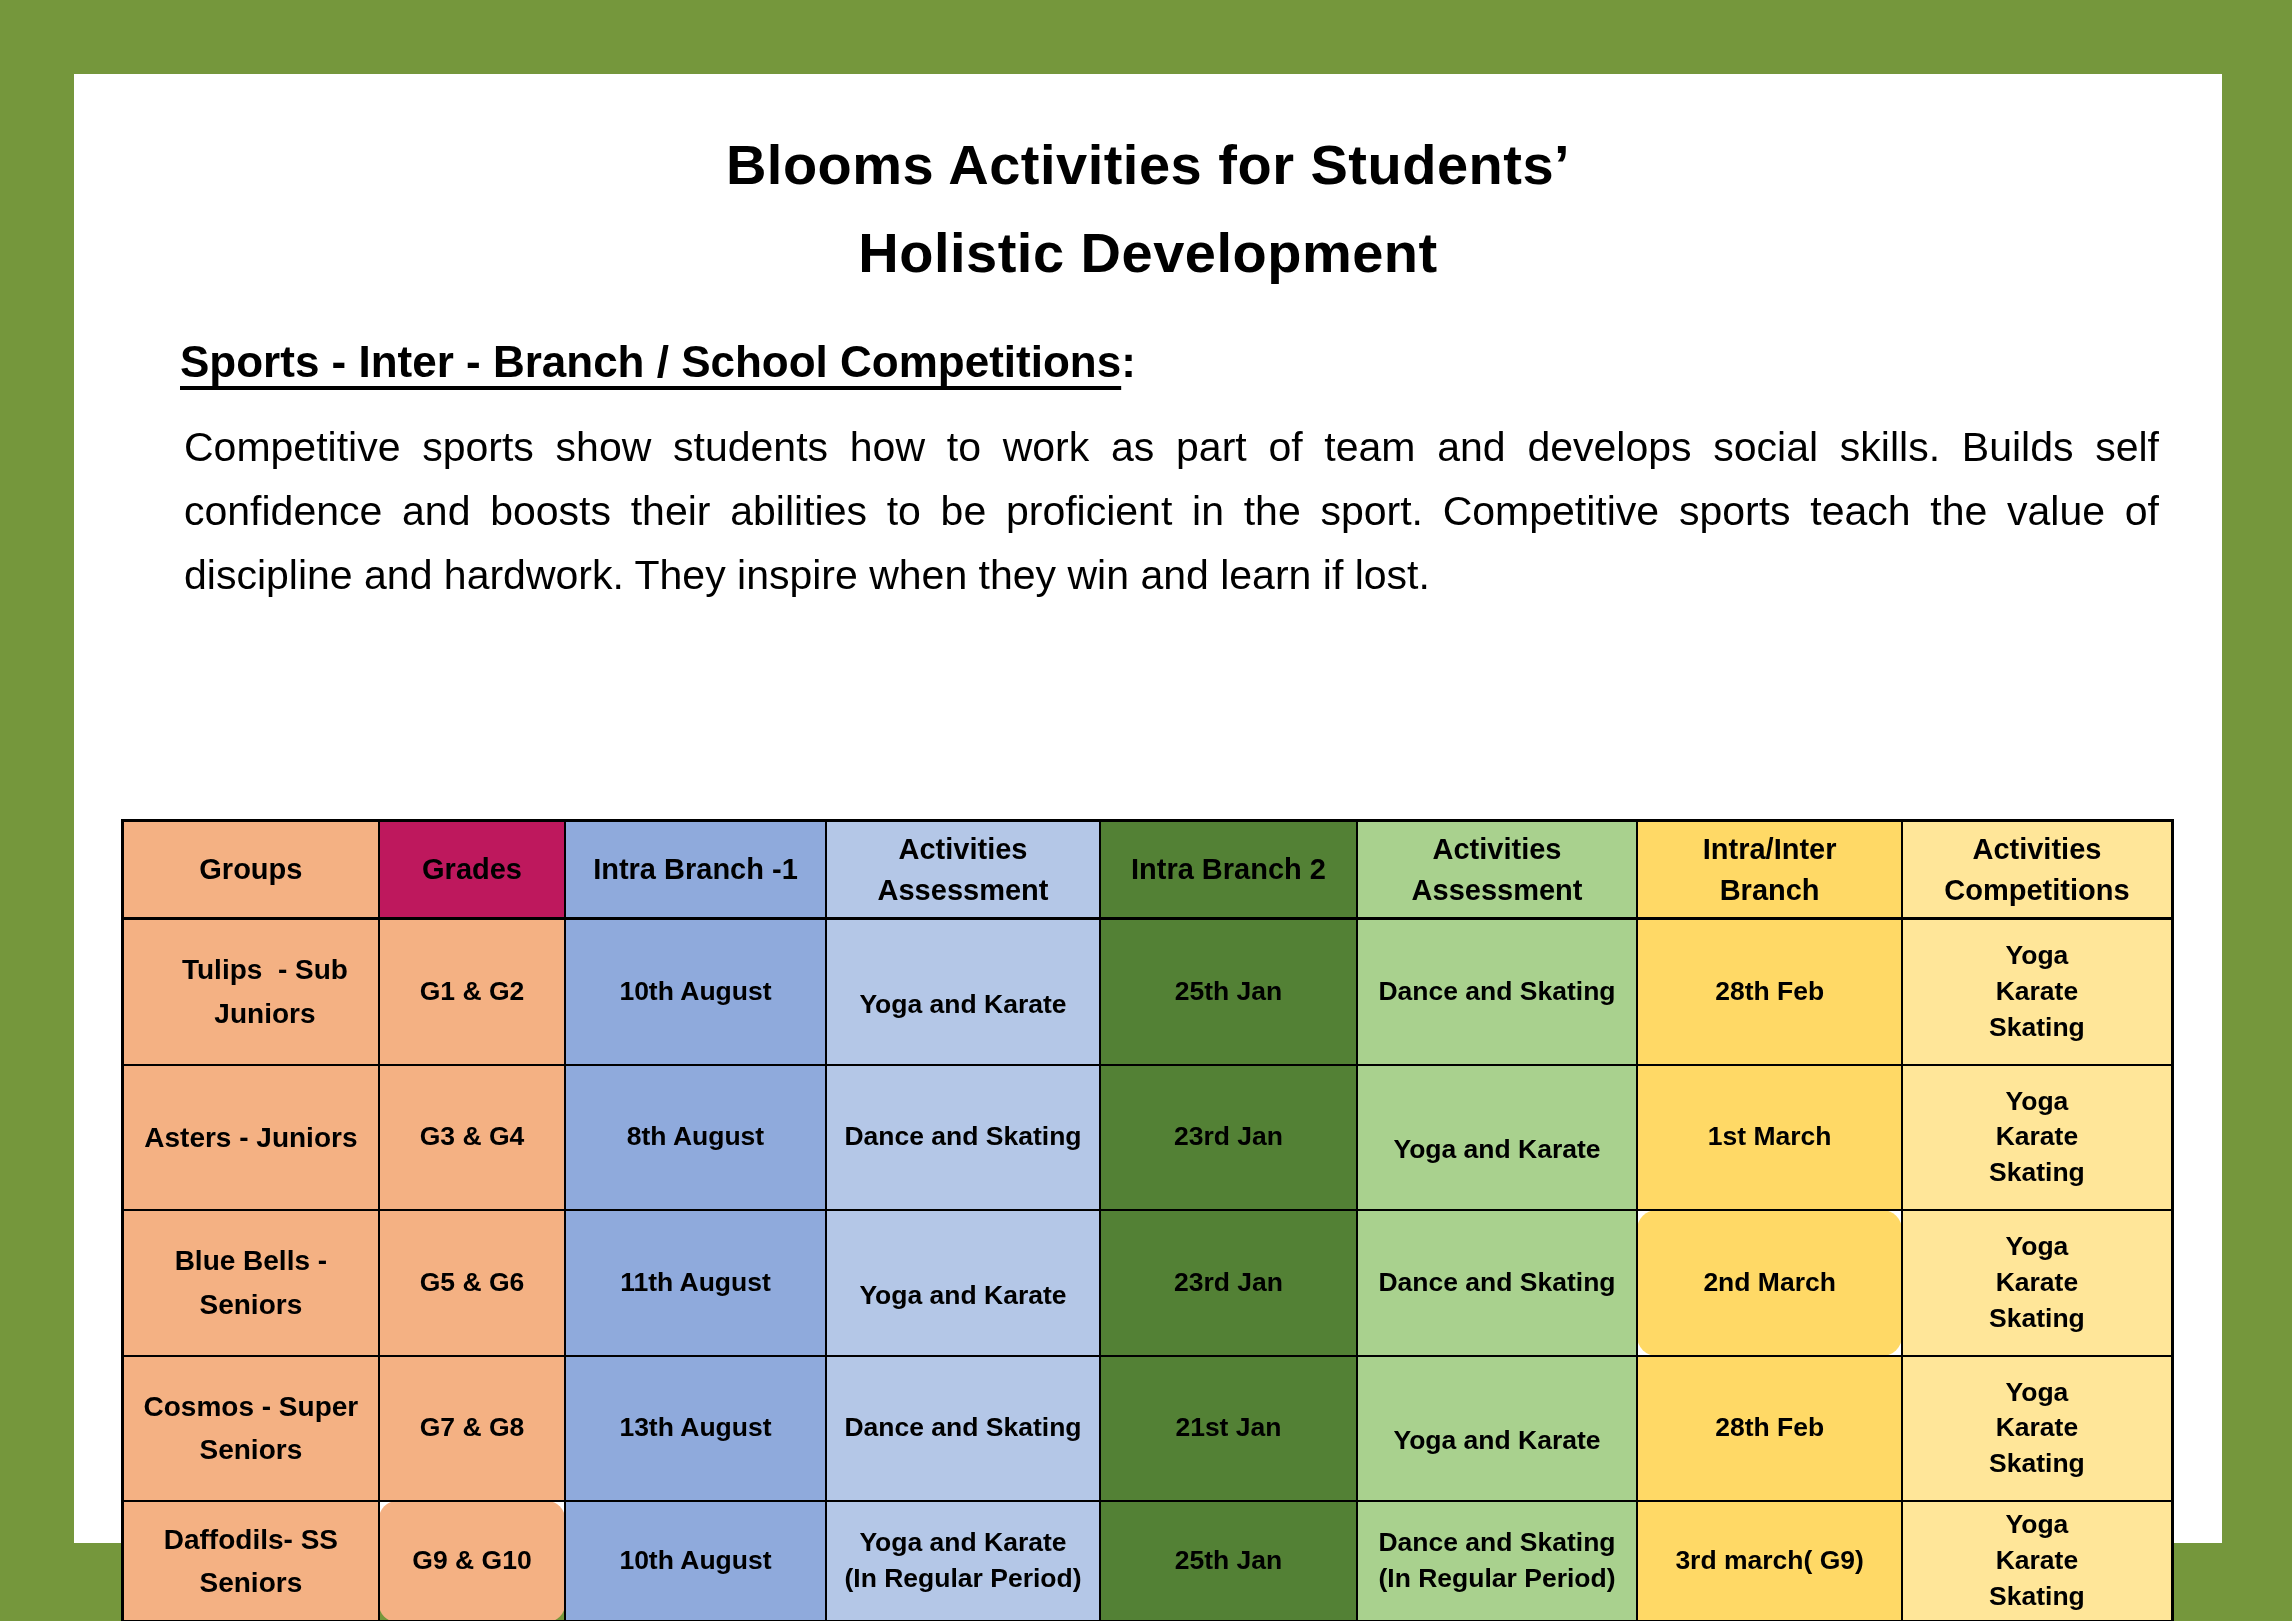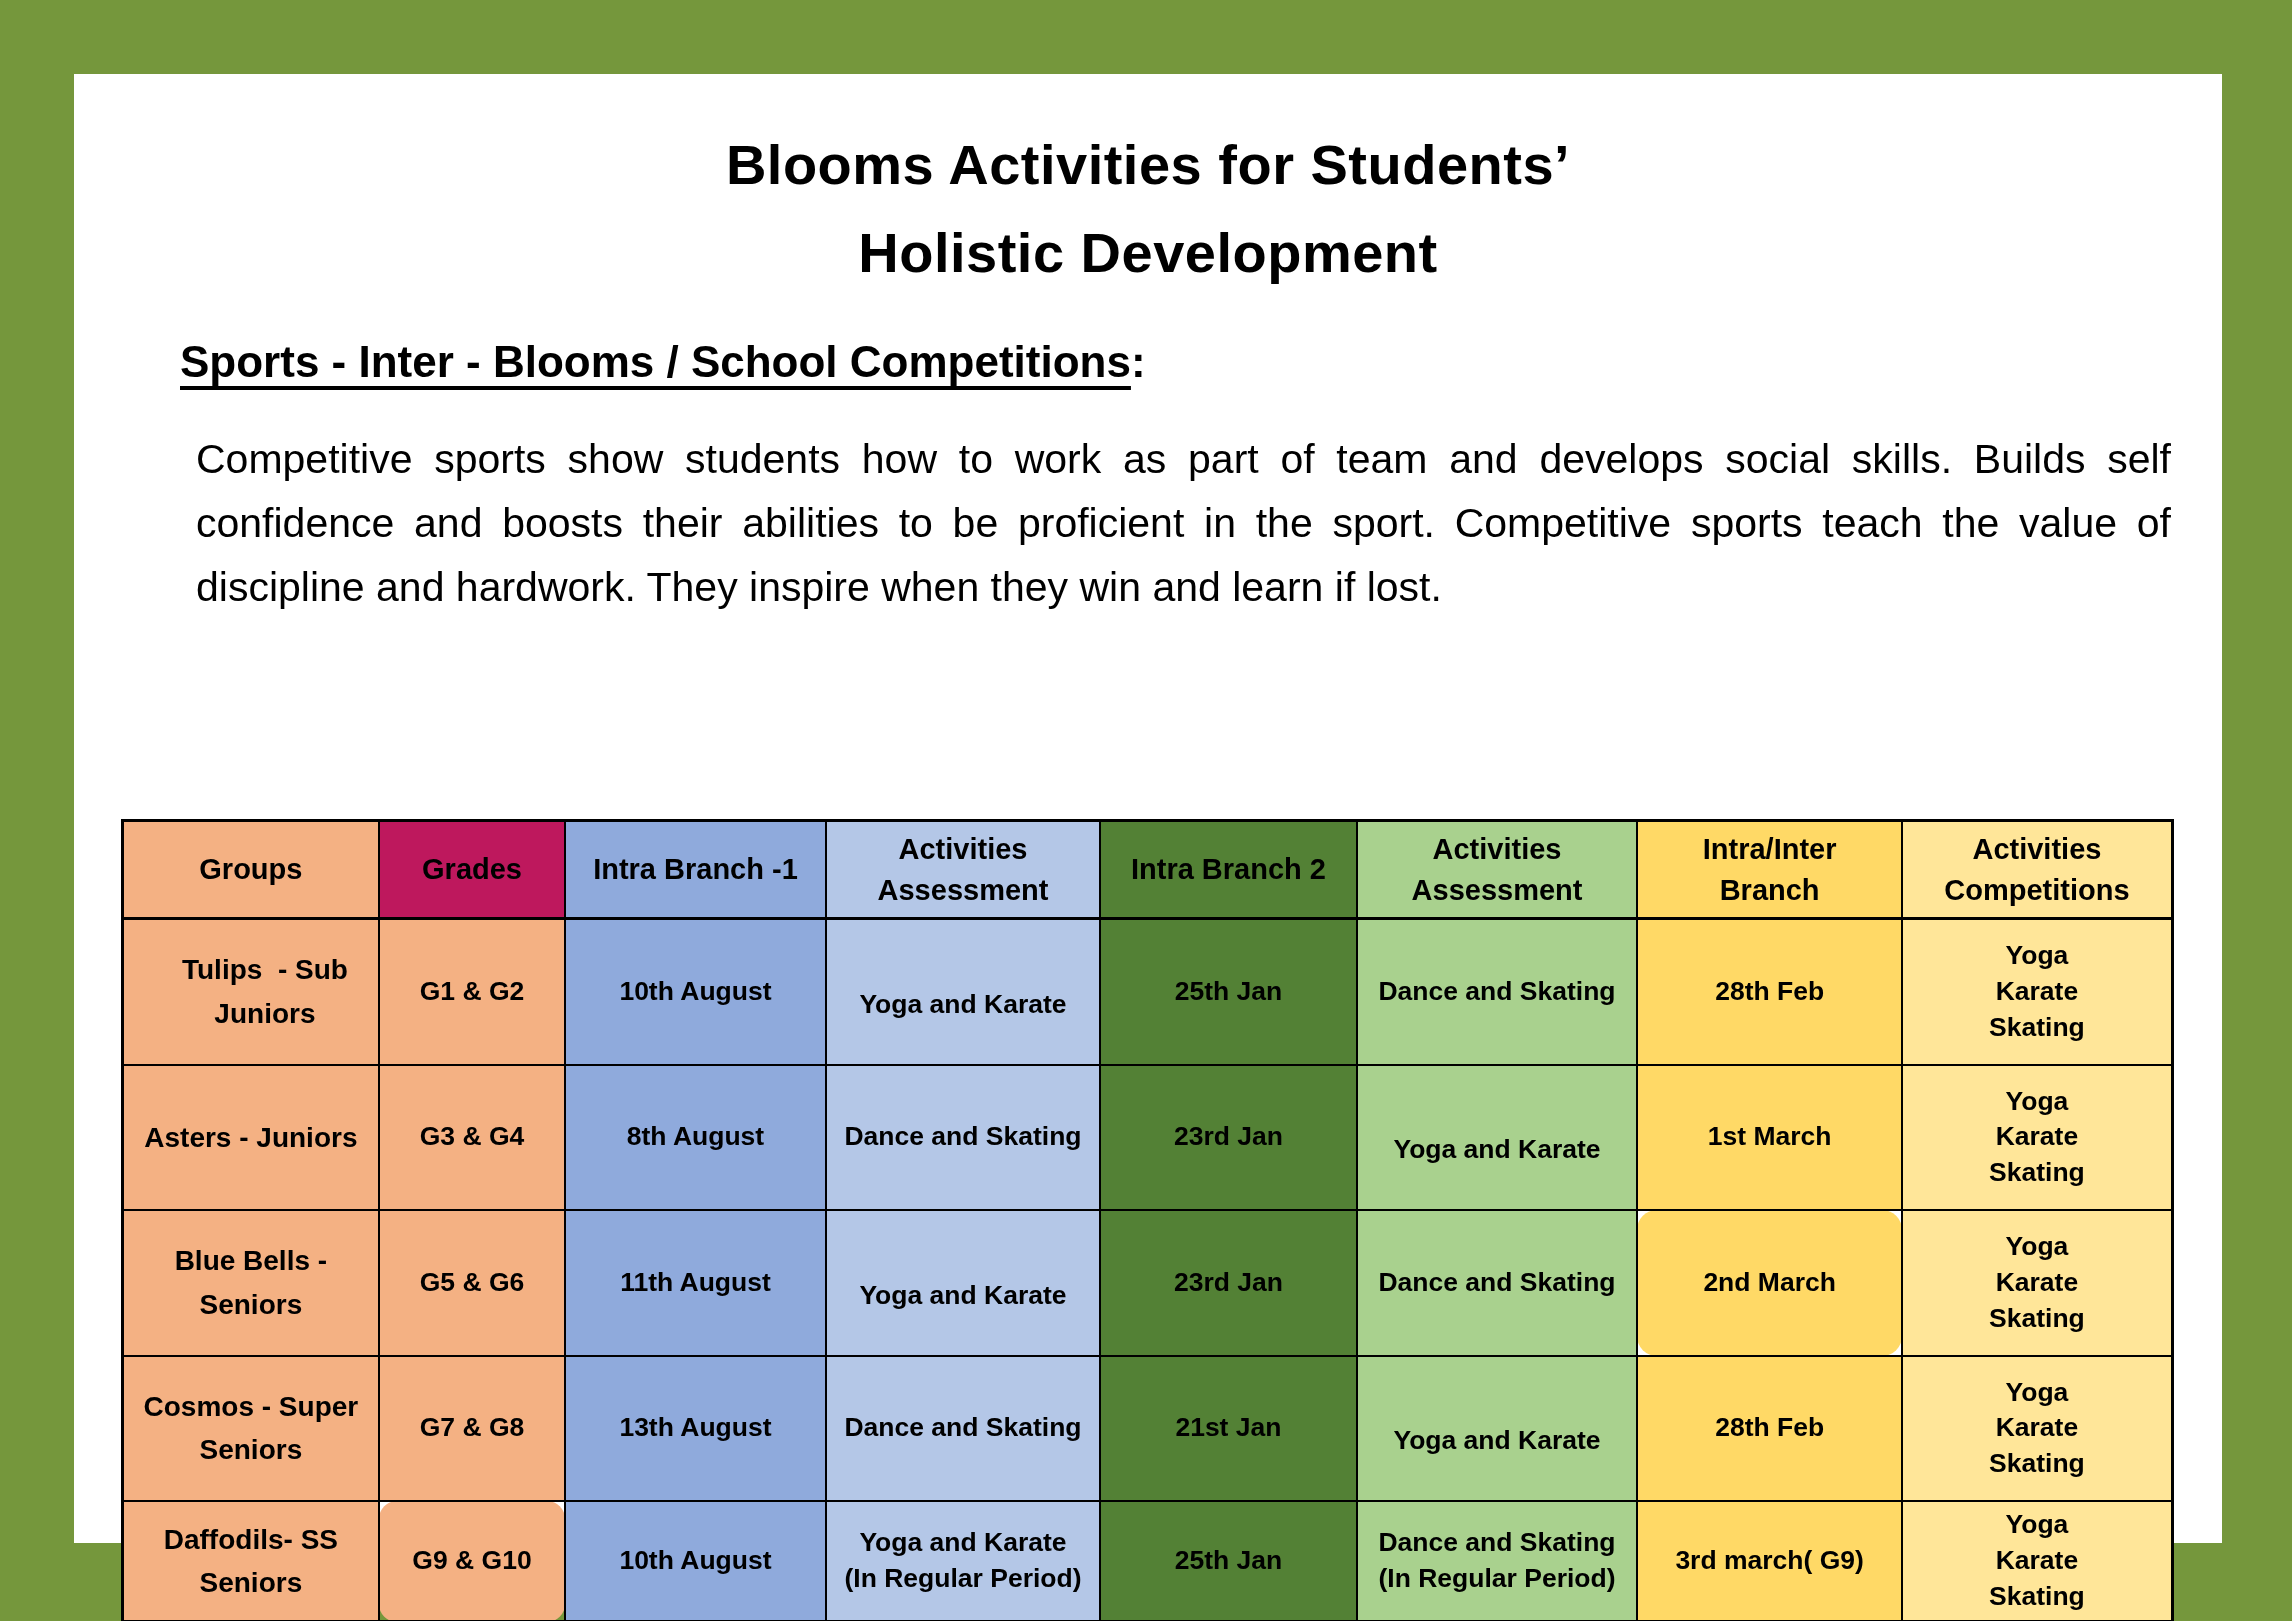--- a/index.html
+++ b/index.html
@@ -44,21 +44,21 @@
   .heading .underlined {
     text-decoration: underline;
     text-decoration-thickness: 3.9px;
     text-underline-offset: 8.8px;
   }
   .para {
     position: absolute;
     left: 106px;
     width: 1975px;
     font-size: 41px;
-    margin: 16px;
+    margin: 4px;
   }
   .para1 {
     top: 337px;
     line-height: 64px;
     text-align: justify;
   }
   .para2 {
     top: 600px;
     line-height: 55px;
     text-align: left;
@@ -107,21 +107,21 @@
 <body>
 
 <div class="page">
   <div class="sheet">
 
     <div class="title">
       <div>Blooms Activities for Students’</div>
       <div>Holistic Development</div>
     </div>
 
-    <div class="heading"><span class="underlined">Sports - Inter - Blooms / School Competitions</span><span>:</span></div>
+    <div class="heading"><span class="underlined">Sports - Inter - Branch / School Competitions</span><span>:</span></div>
 
     <p class="para para1">Competitive sports show students how to work as part of team and  develops social skills. Builds self confidence and boosts their abilities to be proficient in the sport. Competitive sports teach the value of discipline and hardwork. They inspire when  they win and learn if lost.</p>
 
 
     <div class="table-wrap">
       <table id="activities-table">
         <colgroup>
           <col style="width:12.5%">
           <col style="width:9.1%">
           <col style="width:12.7%">

